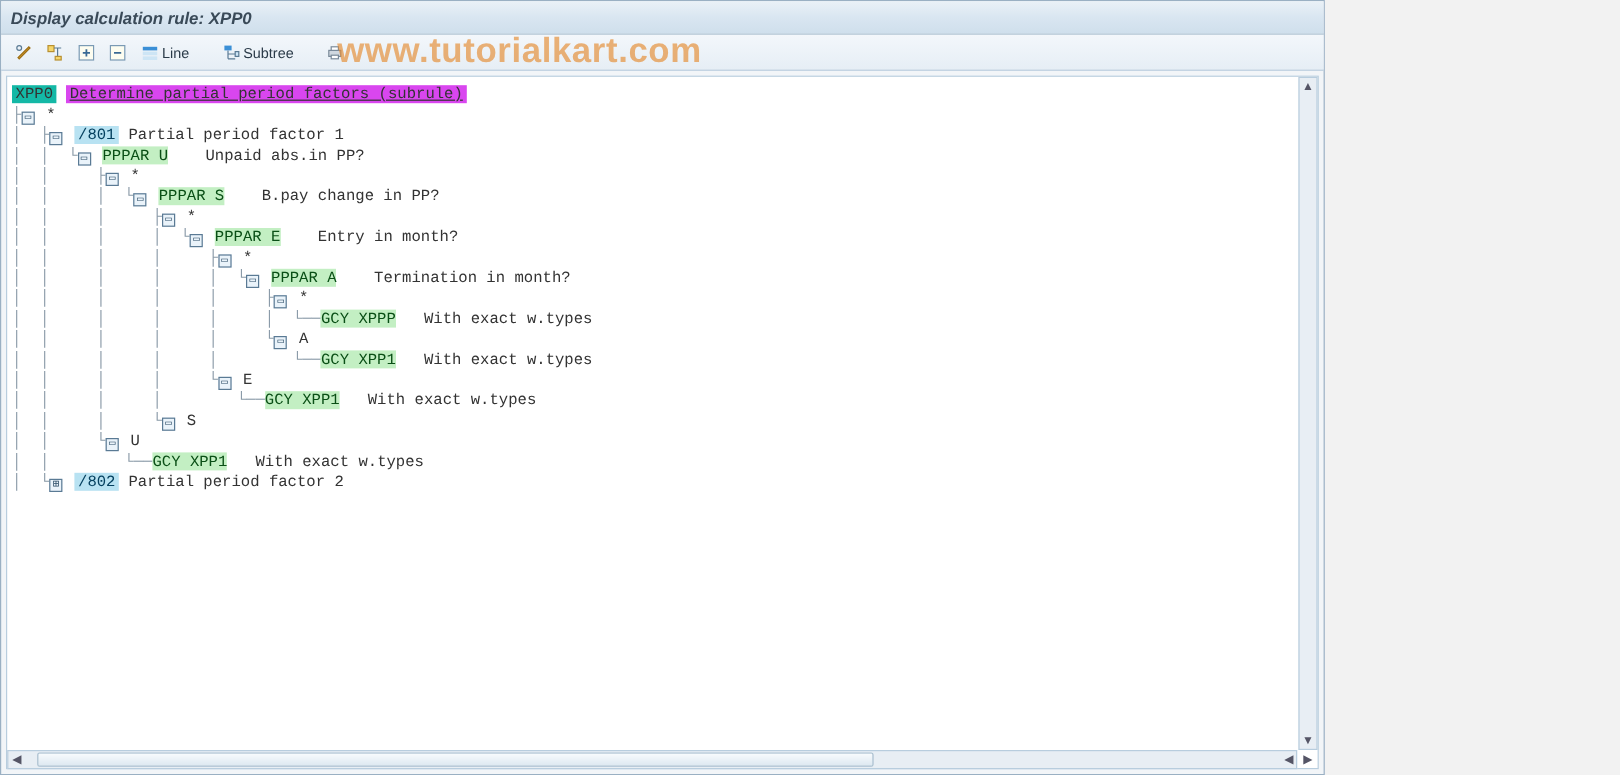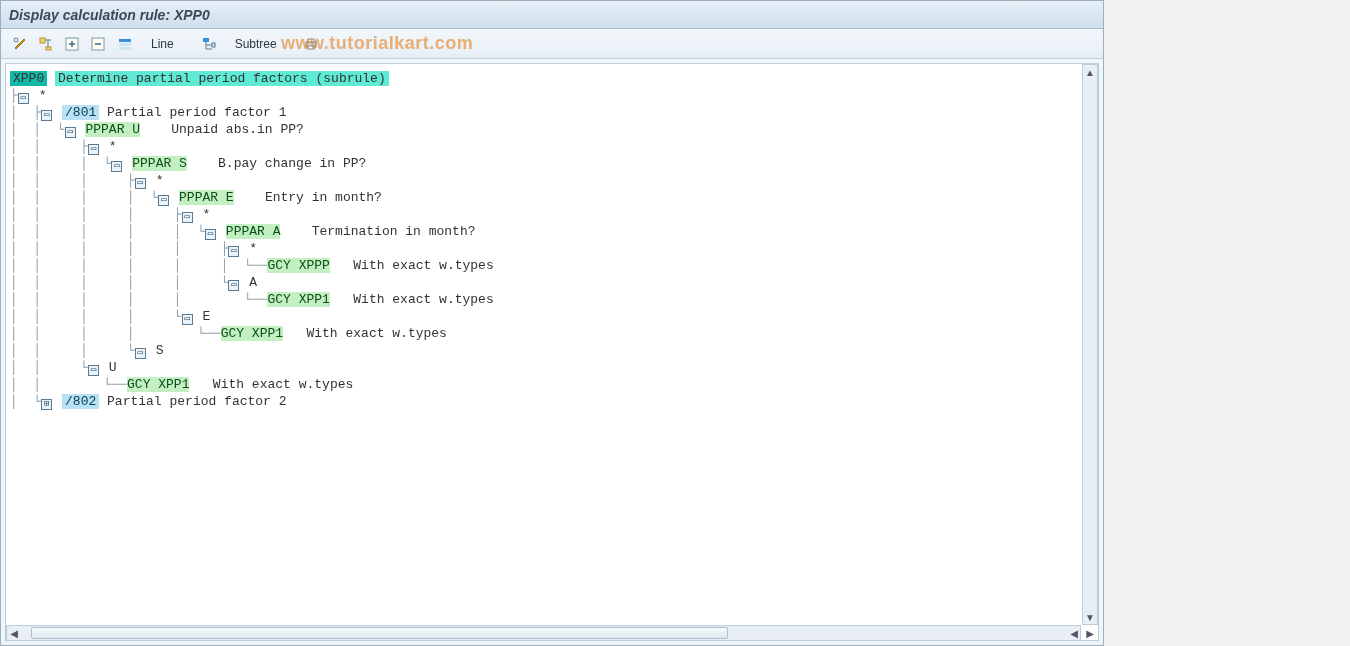--- a/index.html
+++ b/index.html
@@ -44,28 +44,28 @@
     cursor: pointer;
     font-size: 12px;
   }
   .tb-txt {
     height: 22px;
     border: 1px solid transparent;
     border-radius: 2px;
     display: flex; align-items: center;
     padding: 0 4px;
     cursor: pointer;
-    gap: 19px;
+    gap: 3px;
     color: #2a3a48;
   }
   .watermark {
     position: absolute;
     left: 280px; top: 0; bottom:0;
     display:flex; align-items:center;
-    font-size: 18px;
+    font-size: 29px;
     font-weight: bold;
     color: #e58b30;
     opacity: 0.65;
     letter-spacing: 0.5px;
     pointer-events:none;
     font-family: Verdana, sans-serif;
   }
   .content-wrap {
     flex: 1 1 auto;
     display: flex;
@@ -141,21 +141,21 @@
     font-size:9px;
     text-align:center;
     border:1px solid #5a7a94;
     background:#eaf3fa;
     color:#2a4a64;
     margin-right:2px;
     position:relative; top:1px;
     cursor:pointer;
   }
   .root-code { background:#14b8a6; padding:0 3px; }
-  .root-desc { background:#5eead4; padding:0 3px; }
+  .root-desc { background:#d946ef; padding:0 3px;text-decoration:underline; }
   .wt { background:#b8e2f2; padding:0 3px; color:#04405f; } 
   .op { background:#c3efc3; padding:0 0; color:#0a4f16;text-align:right; } 
   .desc { color:#333; }
   
   svg { display:block; }
 </style>
 </head>
 <body>
 
 <div class="window">

